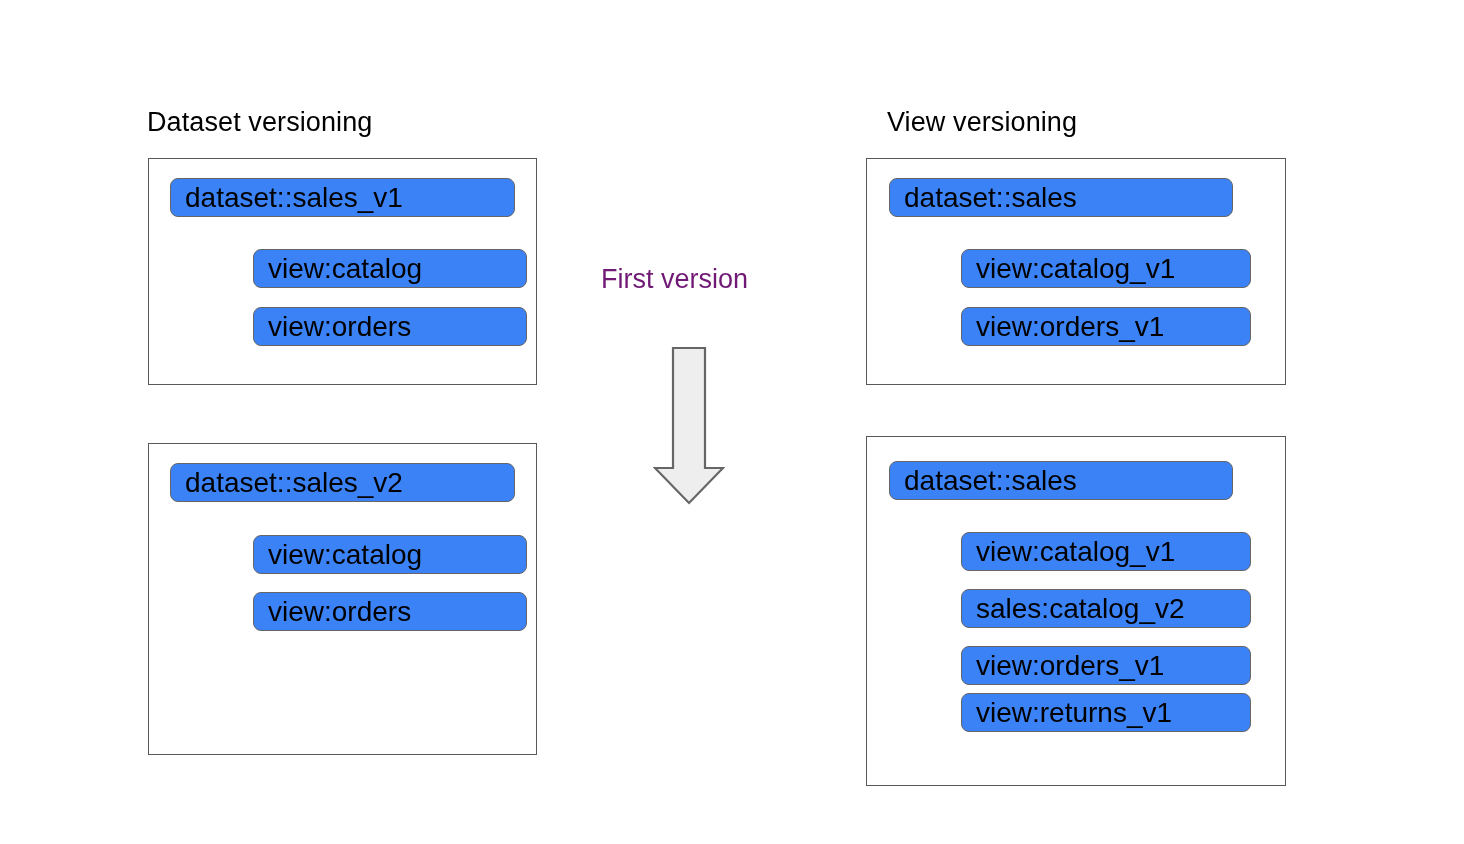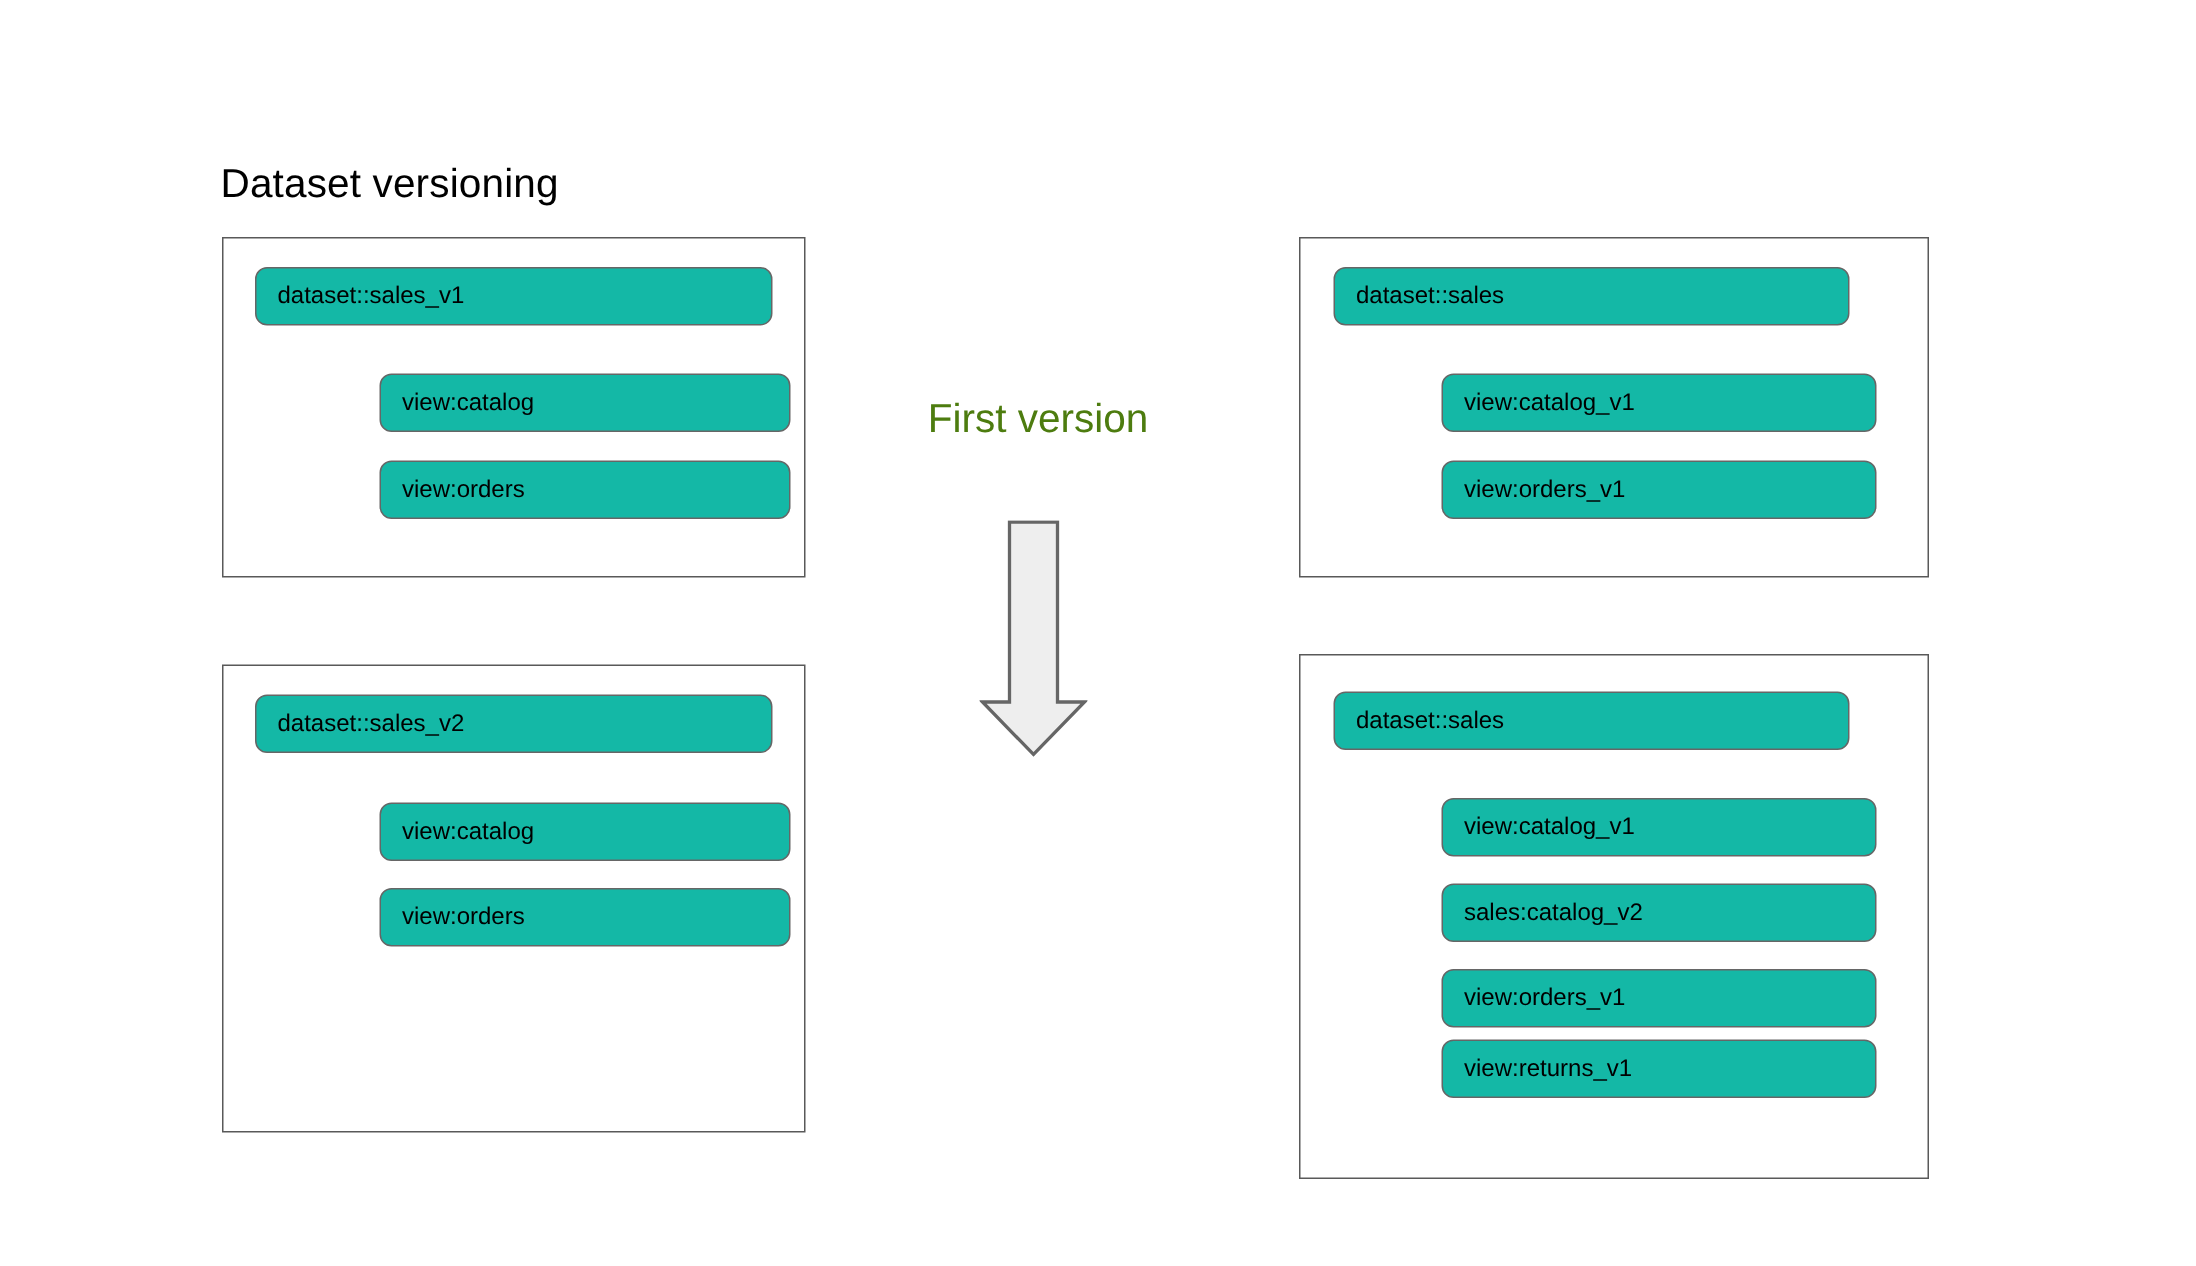--- a/index.html
+++ b/index.html
@@ -43,46 +43,45 @@
   #box-left-top     { left: 148px; top: 146px; width: 389px; height: 227px; }
   #box-left-bottom  { left: 148px; top: 431px; width: 389px; height: 312px; padding-left: 25px; }
   #box-right-top    { left: 866px; top: 146px; width: 420px; height: 227px; }
   #box-right-bottom { left: 866px; top: 424px; width: 420px; height: 350px; }
 
   
   .pill {
     position: absolute;
     box-sizing: border-box;
     height: 39px;
-    background: #14b8a6;
+    background: #3b82f6;
     border: 1.5px solid #666666;
     border-radius: 8px;
     display: flex;
     align-items: center;
     padding-left: 14px;
-    font-size: 16px;
+    font-size: 28px;
     line-height: 26px;
     color: #000000;
     white-space: nowrap;
   }
   
   .pill.dataset-l { left: 21px;  width: 345px; }
   .pill.view-l    { left: 104px;  width: 274px; }
   
   .pill.dataset-r { left: 22px;  width: 344px; }
   .pill.view-r    { left: 94px;  width: 290px; }
 
   
   .stage-label {
     position: absolute;
     font-size: 27px;
     line-height: 32px;
-    color: #4d7c0f;
+    color: #701a75;
     white-space: nowrap;
-    text-align: center;
   }
   #label-first  { left: 601px; top: 251px; width: 182px; }
   #label-second { left: 583px; top: 553px; width: 232px; }
 
   #arrow-down {
     position: absolute;
     left: 653px;
     top: 335px;
     width: 72px;
     height: 158px;
@@ -110,20 +109,21 @@
 
   <div class="stage-label" id="label-first">First version</div>
 
   <div id="arrow-down">
     <svg width="72" height="158" viewBox="0 0 72 158" xmlns="http://www.w3.org/2000/svg">
       <polygon points="20,1 52,1 52,121 70,121 36,156 2,121 20,121" fill="#eeeeee" stroke="#666666" stroke-width="2.2" stroke-linejoin="miter"></polygon>
     </svg>
   </div>
 
 
+  <div class="col-title" id="title-right">View versioning</div>
 
   <div class="group-box" id="box-right-top">
     <div class="pill dataset-r" style="top:19px;">dataset::sales</div>
     <div class="pill view-r" style="top:90px;">view:catalog_v1</div>
     <div class="pill view-r" style="top:148px;">view:orders_v1</div>
   </div>
 
   <div class="group-box" id="box-right-bottom">
     <div class="pill dataset-r" style="top:24px;">dataset::sales</div>
     <div class="pill view-r" style="top:95px;">view:catalog_v1</div>

